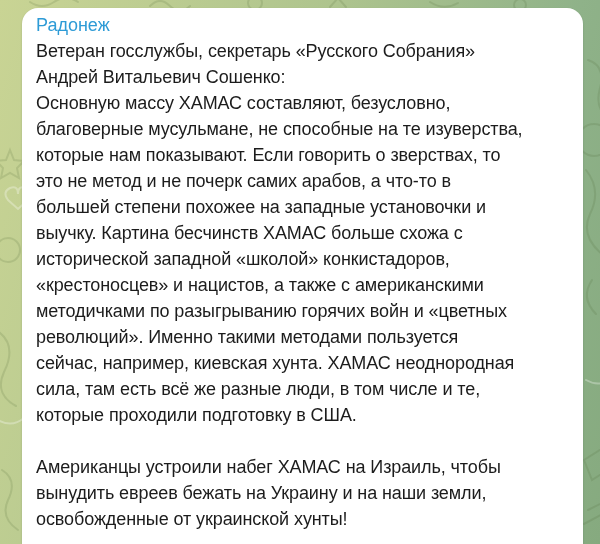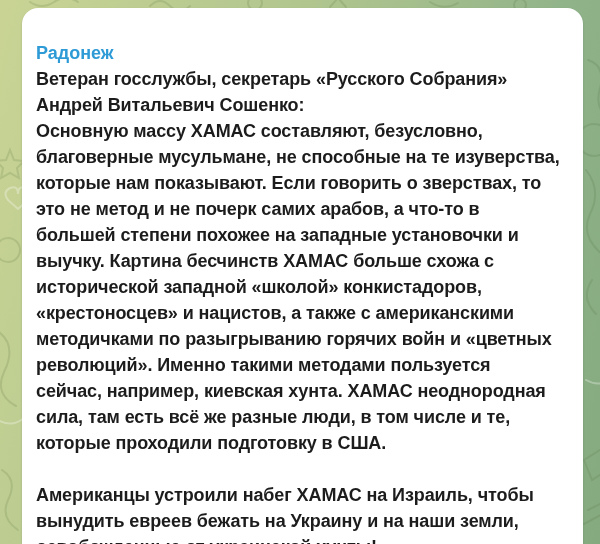--- a/index.html
+++ b/index.html
@@ -33,33 +33,31 @@
     height: 560px;         
     background: var(--bubble-bg, #ffffff);
     border-radius: 16px 16px 0 0;
     box-shadow: 0 1px 2px rgba(16, 35, 47, 0.18);
     padding: 4px 13px 0 14px;
     box-sizing: content-box;
   }
   .channel-name {
     font-size: 18px;
     line-height: 26px;
-    font-weight: 700;
+    font-weight: 400;
     color: var(--channel-name-color, #2e9bd6);
     cursor: pointer;
     display: inline-block;
-    margin-top: 28px;
   }
   .message-text {
     font-size: 18px;
     line-height: 26px;
     color: var(--text-color, #1c1c1c);
     white-space: pre-line;
     letter-spacing: -0.1px;
-    font-weight: bold;
   }
 </style>
 </head>
 <body style="--bg-left: #c9d494; --bg-mid: #aec48e; --bg-right: #8fb289; --bg-right-deep: #86aa7f; --bubble-bg: #ffffff; --channel-name-color: #2e9bd6; --text-color: #1c1c1c; --doodle-stroke: rgba(74, 102, 48, 0.16); --doodle-stroke-light: rgba(255, 255, 255, 0.30);">
 
 <svg class="doodles" viewBox="0 0 600 544" aria-hidden="true">
   <g fill="none" stroke="rgba(74,102,48,0.16)" stroke-width="2" stroke-linecap="round">
 
     <g>
       <path d="M30,2 q12,8 24,0 q12,-8 24,0"></path>

